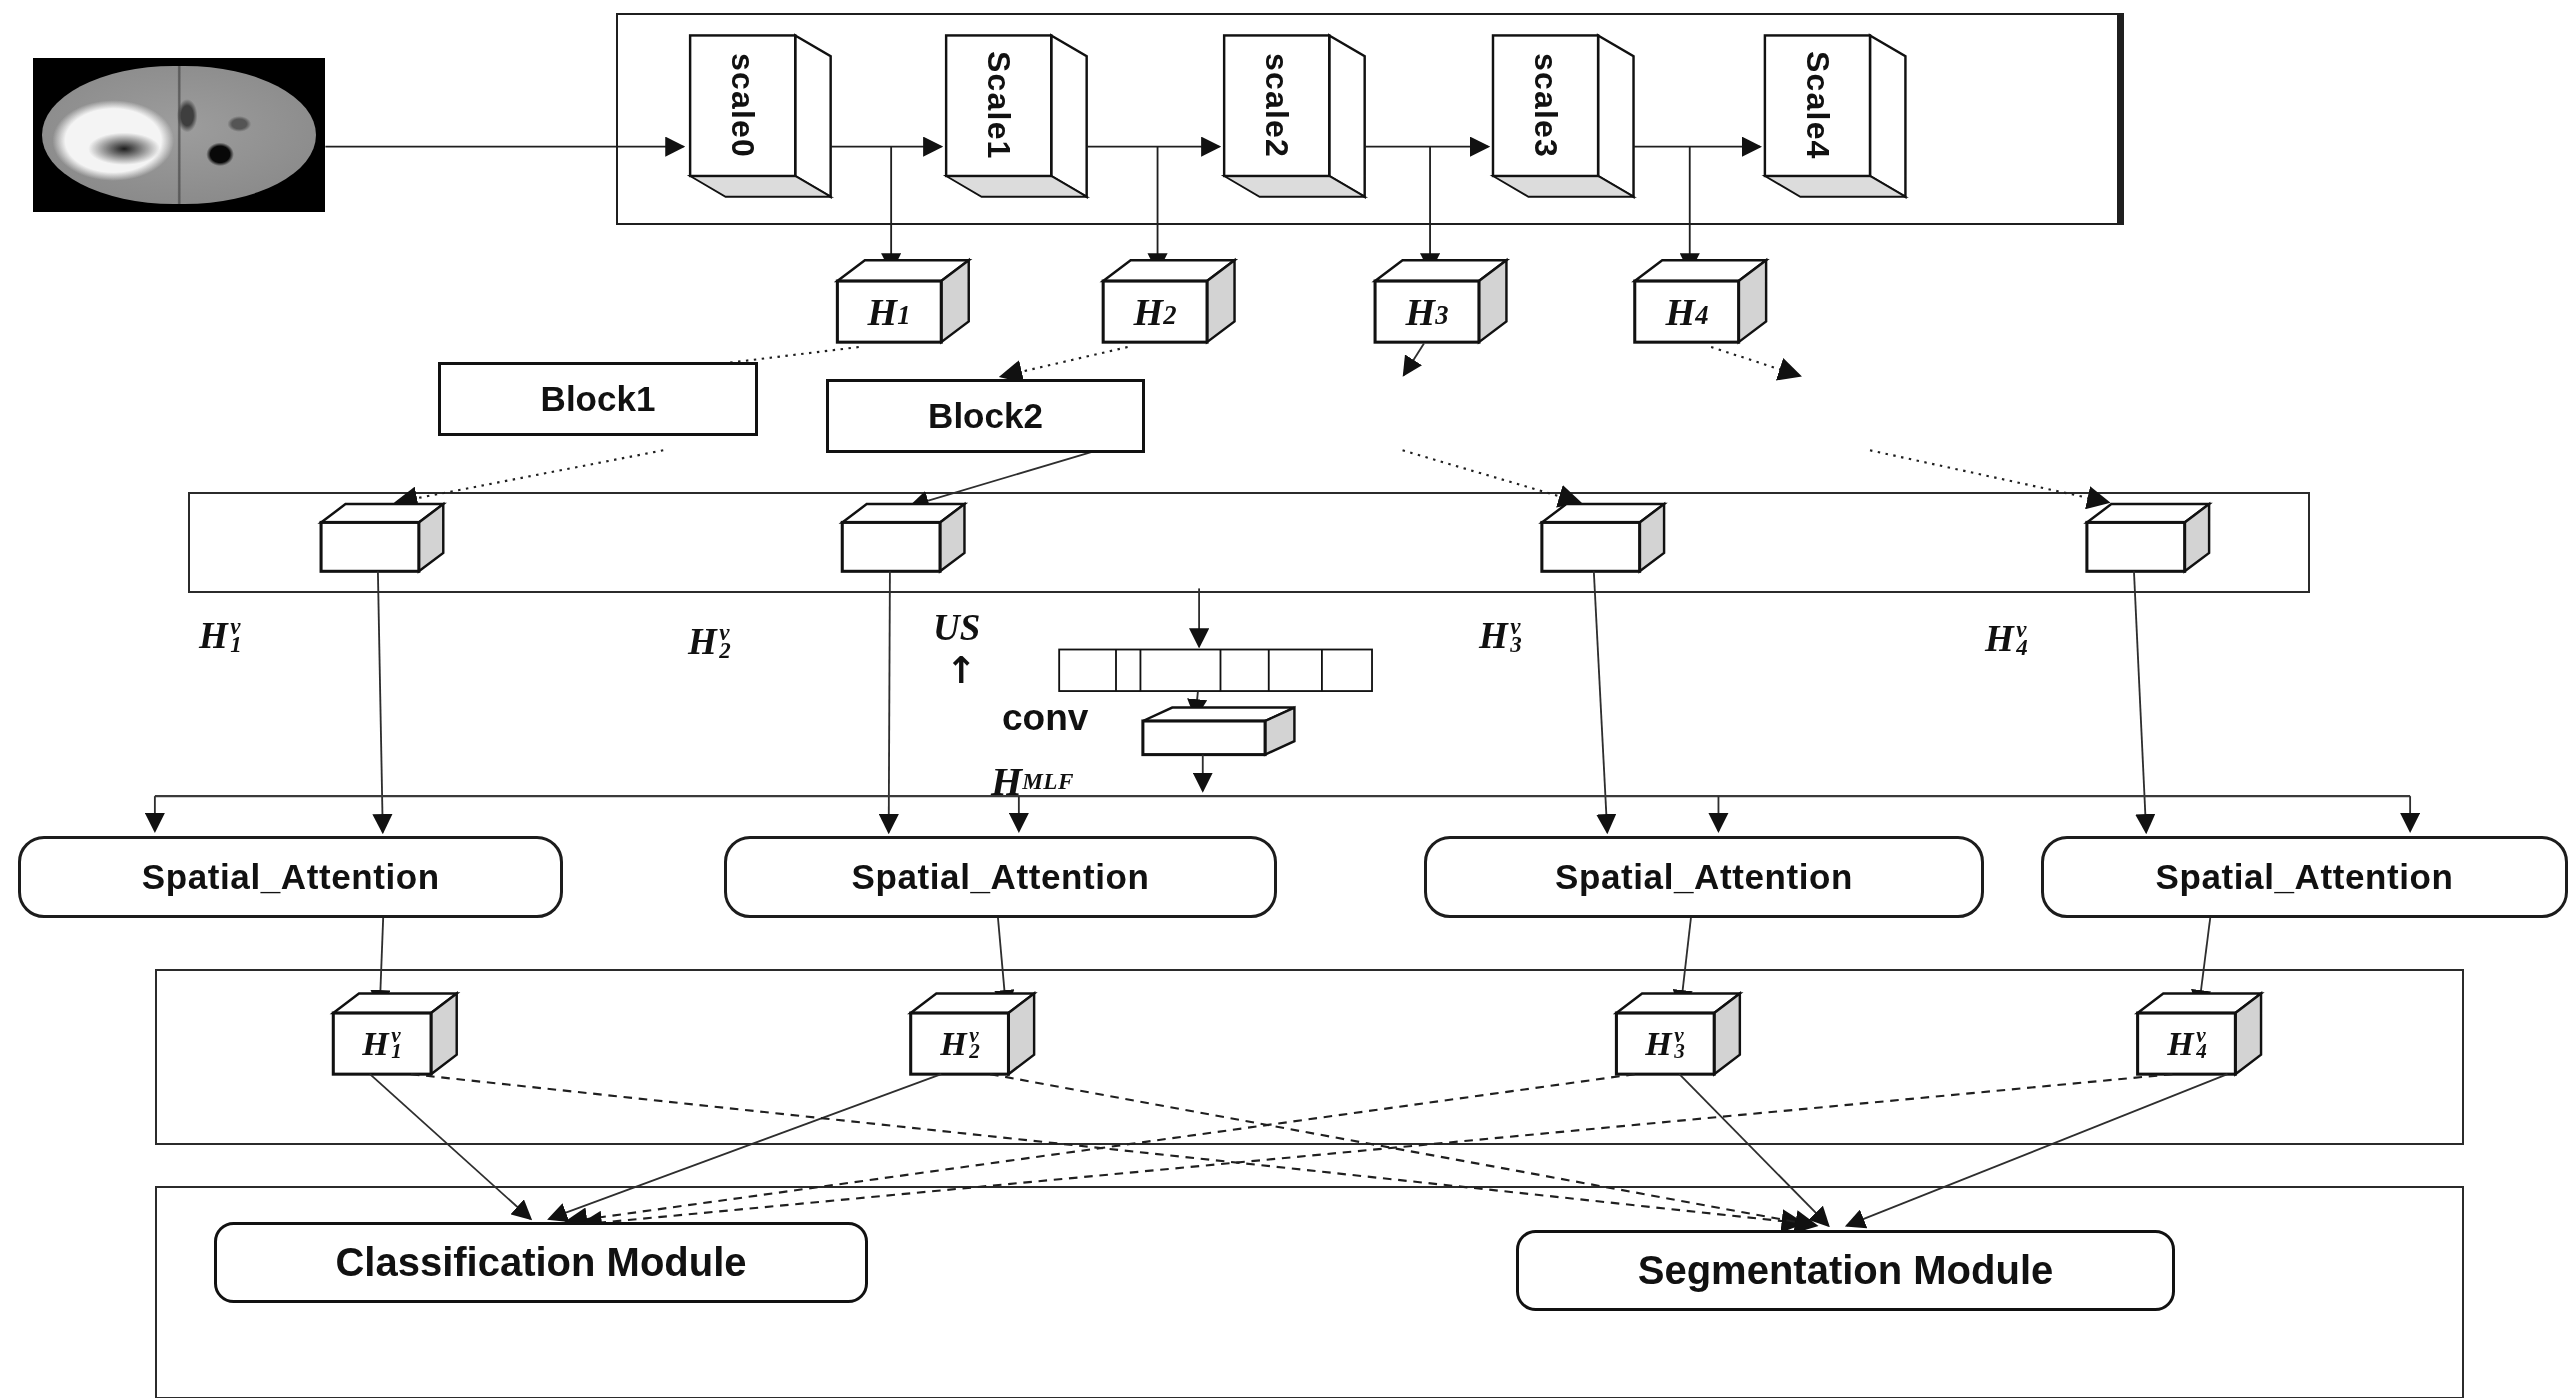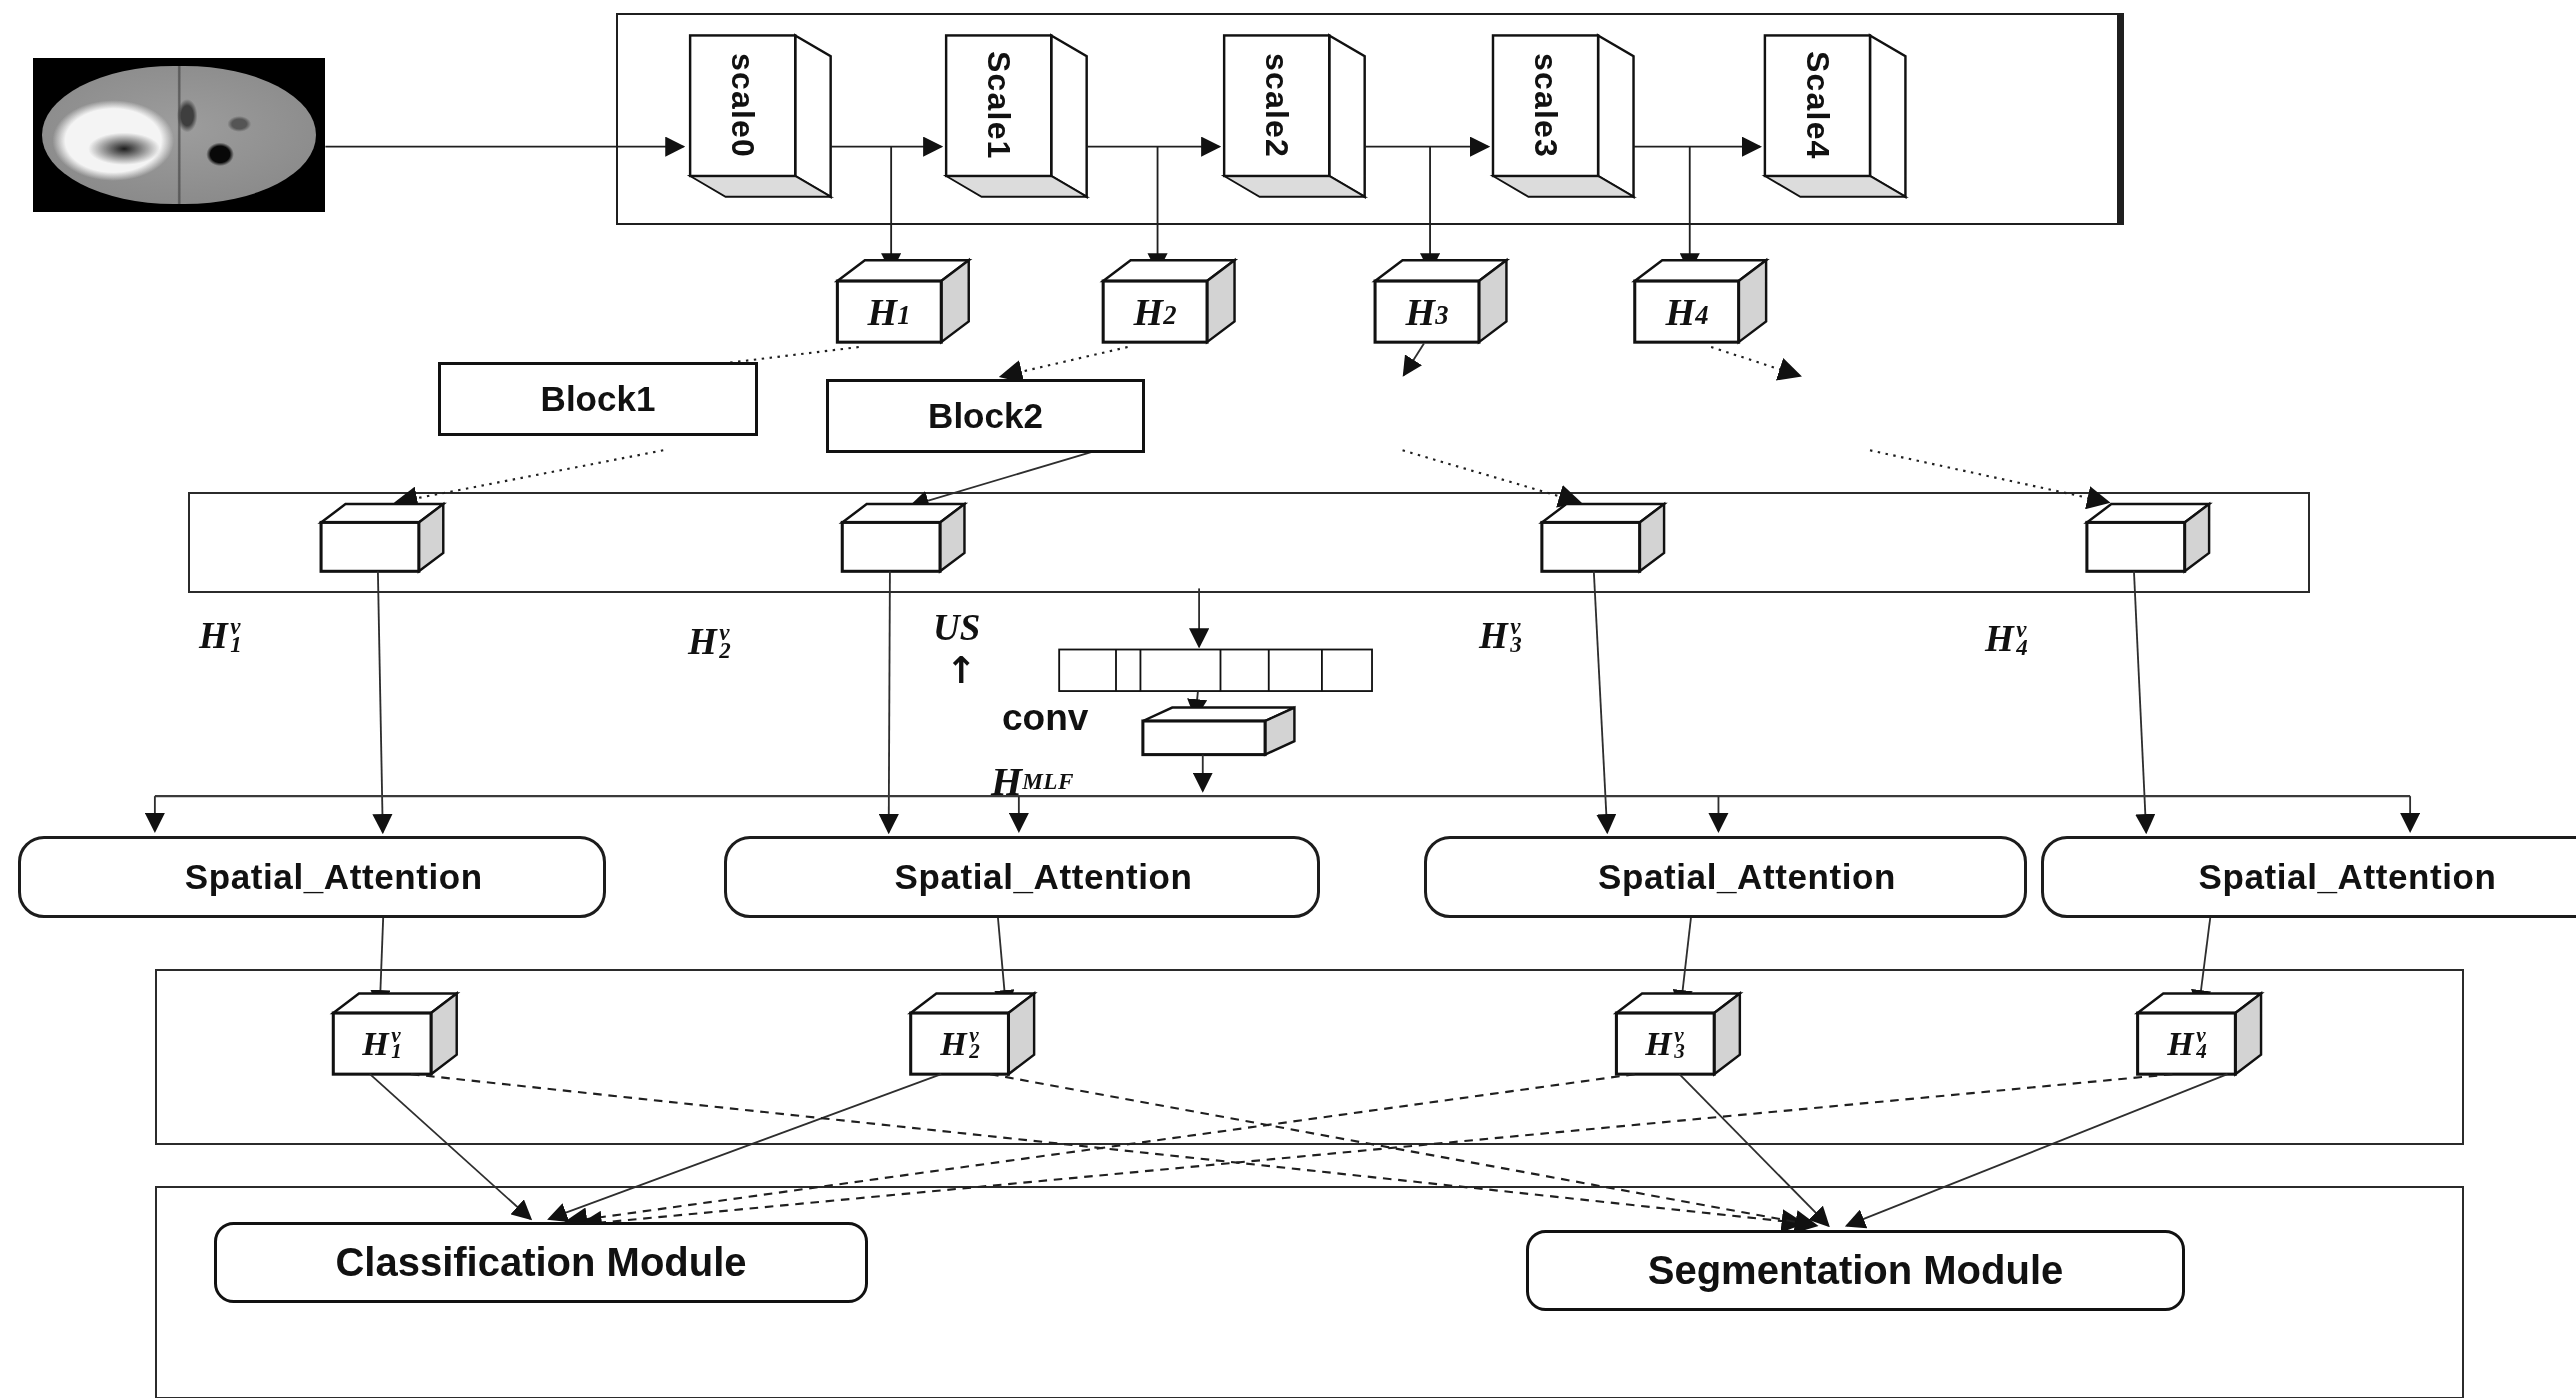--- a/index.html
+++ b/index.html
@@ -18,21 +18,21 @@
   .dash{stroke:#1f1f1f;stroke-width:3.5;fill:none;stroke-dasharray:14 11;}
   .cfront{fill:#ffffff;stroke:#111111;stroke-width:5;}
   .ctop  {fill:#ffffff;stroke:#111111;stroke-width:4;}
   .cside {fill:#d3d3d3;stroke:#111111;stroke-width:4;}
   .pfront{fill:#ffffff;stroke:#111111;stroke-width:4;}
   .pside {fill:#ffffff;stroke:#111111;stroke-width:4;}
   .pshadow{fill:#dcdcdc;stroke:#111111;stroke-width:3;}
   .cell{stroke:#111;stroke-width:3;}
   
   .block{position:absolute;background:#fff;border:3.1px solid #111;display:flex;align-items:center;justify-content:center;font-weight:bold;font-size:35px;color:#111;}
-  .sabox{position:absolute;background:#fff;border:3.1px solid #1c1c1c;border-radius:26px;display:flex;align-items:center;justify-content:center;font-weight:bold;font-size:35px;color:#111;letter-spacing:0.6px;padding-left:43px;}
+  .sabox{position:absolute;background:#fff;border:3.1px solid #1c1c1c;border-radius:26px;display:flex;align-items:center;justify-content:center;font-weight:bold;font-size:35px;color:#111;letter-spacing:0.6px;}
   .module{position:absolute;background:#fff;border:3.1px solid #111;border-radius:19.6px;display:flex;align-items:center;justify-content:center;font-weight:bold;font-size:40px;color:#111;}
   
   .plabel{position:absolute;display:flex;align-items:center;justify-content:center;writing-mode:vertical-rl;font-weight:bold;font-size:32px;color:#111;letter-spacing:1.2px;}
   
   .mathlbl{position:absolute;font-family:"Liberation Serif",serif;font-style:italic;font-weight:bold;color:#111;display:flex;align-items:center;justify-content:center;}
   .mathlbl sub{font-size:70%;transform:translateY(3.7px);font-style:italic;}
   .ss{display:inline-flex;flex-direction:column;line-height:0.75;font-size:62%;margin-left:2.4px;vertical-align:-8%;}
   .ss .s-sup,.ss .s-sub{display:block;}
   .uparrow{font-family:"DejaVu Sans",sans-serif;font-style:normal;font-weight:bold;margin-left:8.6px;}
   .convlbl{position:absolute;font-weight:bold;font-size:37px;color:#111;}
@@ -316,18 +316,18 @@
     <span>H</span>
       <span class="ss">
         <span class="s-sup">v</span>
         <span class="s-sub">4</span>
       </span>
   </div>
 
   <div class="module" style="left:214px;top:1222px;width:648px;height:75px;">
       <span>Classification Module</span>
     </div>
-  <div class="module" style="left:1516px;top:1230px;width:653px;height:75px;margin-left:10px;">
+  <div class="module" style="left:1516px;top:1230px;width:653px;height:75px;">
       <span>Segmentation Module</span>
     </div>
 
 </div>
 
 
 </body></html>

